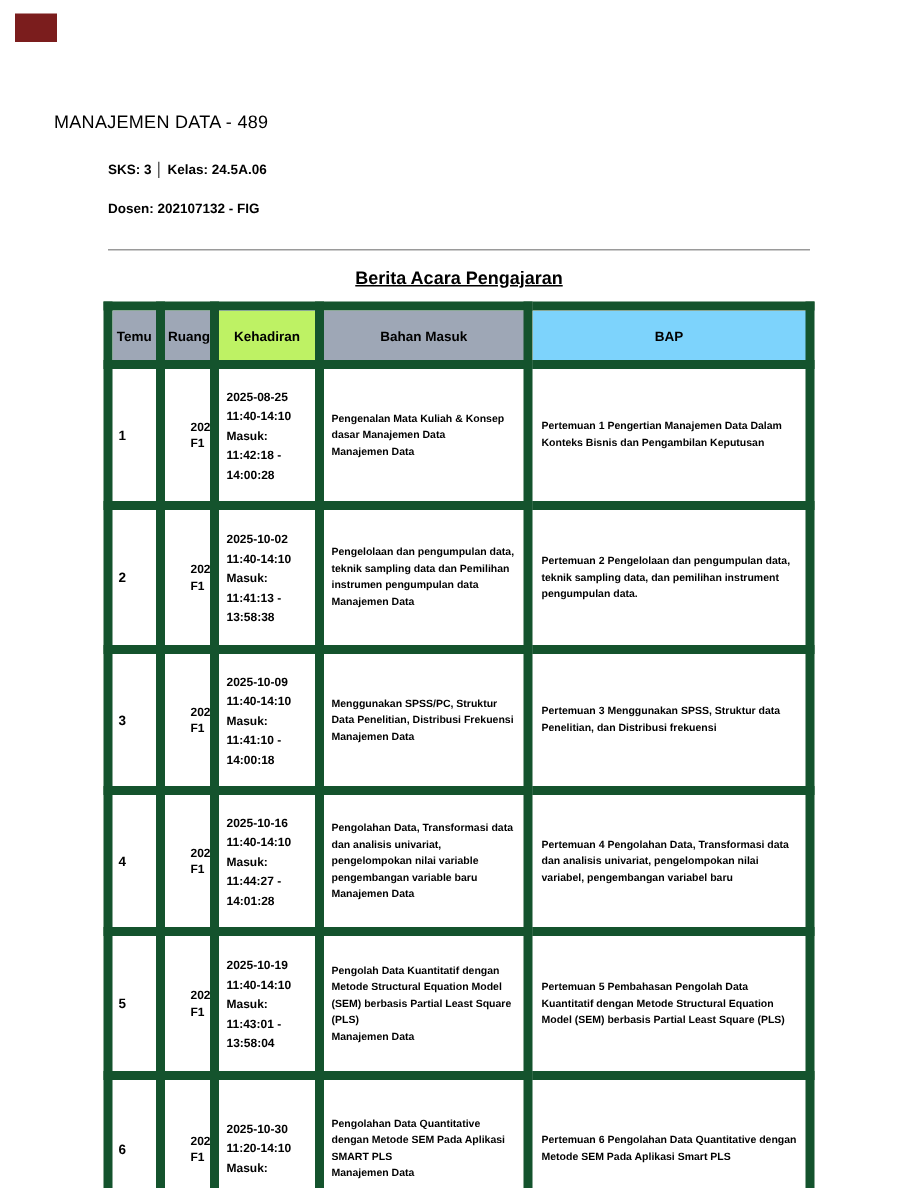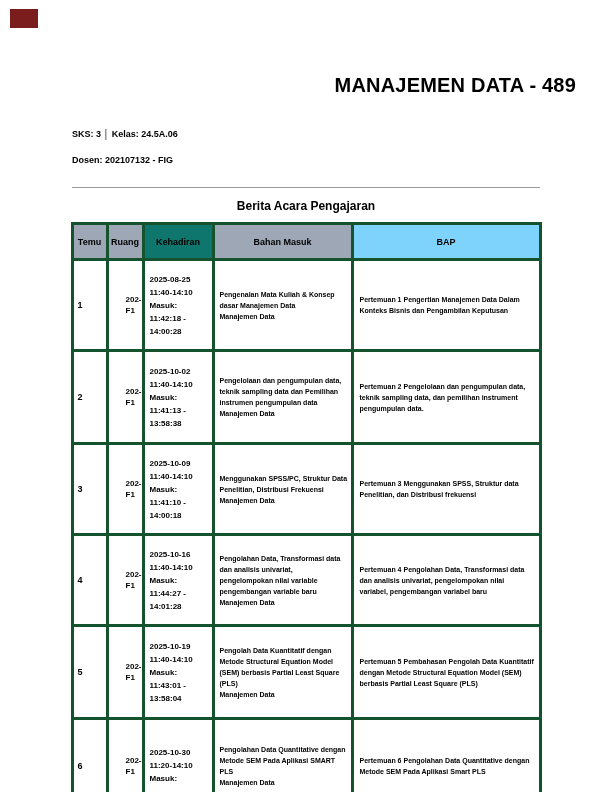--- a/index.html
+++ b/index.html
@@ -2,33 +2,33 @@
 <html><head>
 <meta charset="utf-8">
 <style>
   html,body{margin:0;padding:0;}
   body{
     width:612px;height:792px;background:#ffffff;position:relative;
     font-family:"Liberation Sans","DejaVu Sans",sans-serif;color:#000;
     overflow:hidden;
   }
   .corner-mark{position:absolute;left:10px;top:9px;width:28px;height:19px;}
-  .page-title{margin:74px 36px 0;text-align:right;font-size:20px;font-weight:bold;letter-spacing:.2px;}
+  .page-title{margin:74px 36px 0;text-align:left;font-size:12px;font-weight:normal;letter-spacing:.2px;}
   .meta-line{margin:0 0 0 72px;font-size:9px;}
-  .meta-line.first{margin-top:32px;}
+  .meta-line.first{margin-top:20px;}
   .meta-line.second{margin-top:16px;}
   .meta-line b{font-weight:bold;}
   .meta-line .val{font-weight:600;}
   .divider{margin:22px 72px 0;border:none;border-top:1px solid #9a9a9a;height:0;}
-  .section-title{margin-top:11px;text-align:center;font-size:12px;font-weight:bold;}
+  .section-title{margin-top:11px;text-align:center;font-size:12px;font-weight:bold;text-decoration:underline;}
   table.bap-table{
     width:468px;margin:9px auto 0;border-collapse:collapse;table-layout:fixed;
   }
   table.bap-table th,table.bap-table td{
-    border:3px solid #14532d;vertical-align:middle;overflow:hidden;
+    border:6px solid #14532d;vertical-align:middle;overflow:hidden;
   }
   table.bap-table th{
     font-size:9px;font-weight:bold;text-align:center;height:33px;padding:0 2px;
   }
   col.c-temu{width:35px;}
   col.c-ruang{width:36px;}
   col.c-kehadiran{width:70px;}
   col.c-bahan{width:139px;}
   col.c-bap{width:188px;}
   td.cell-temu{font-size:9px;font-weight:600;padding-left:4px;text-align:left;}
@@ -60,21 +60,21 @@
     <col class="c-temu">
       <col class="c-ruang">
       <col class="c-kehadiran">
       <col class="c-bahan">
       <col class="c-bap">
   </colgroup>
   <thead>
     <tr>
       <th style="background: rgb(158, 167, 182);">Temu</th>
       <th style="background: rgb(158, 167, 182);">Ruang</th>
-      <th style="background: #0f766e;">Kehadiran</th>
+      <th style="background: #bef264;">Kehadiran</th>
       <th style="background: rgb(158, 167, 182);">Bahan Masuk</th>
       <th style="background: #7dd3fc;">BAP</th>
     </tr>
   </thead>
   <tbody>
     <tr class="r-std">
       <td class="cell-temu">1</td>
       <td class="cell-ruang">202-F1</td>
       <td class="cell-kehadiran">2025-08-25
 11:40-14:10

